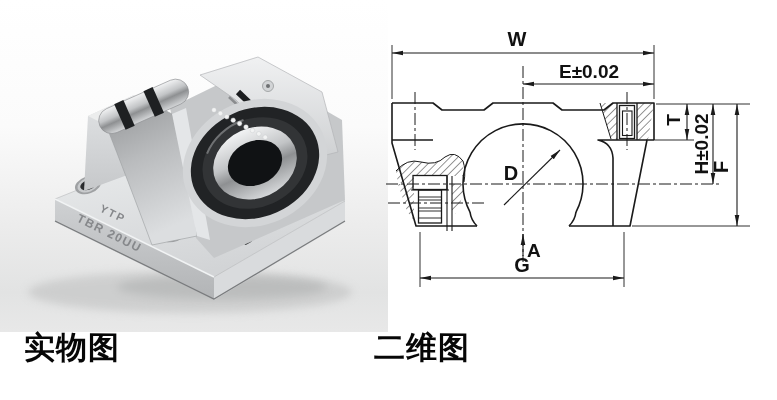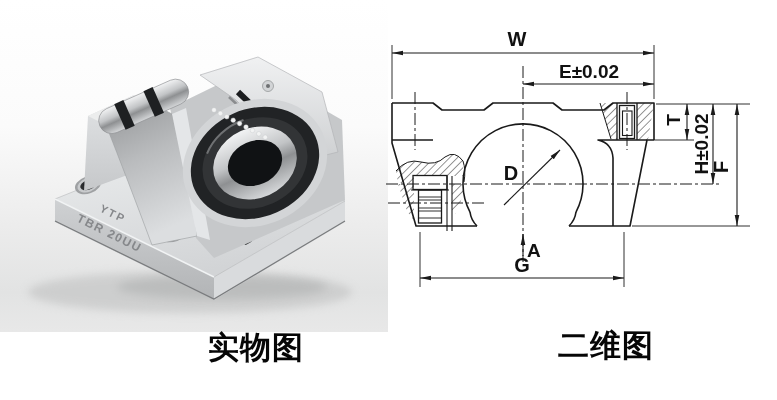--- a/index.html
+++ b/index.html
@@ -5,25 +5,25 @@
   html,body{margin:0;padding:0;background:#ffffff;}
   body{
     width:777px;height:400px;position:relative;overflow:hidden;
     font-family:"Liberation Sans","DejaVu Sans",sans-serif;
   }
   .panel{position:absolute;}
   #photo-panel{left:0;top:0;width:388px;height:332px;}
   #drawing-panel{left:380px;top:0;width:397px;height:322px;}
   .caption{
     position:absolute;top:329px;width:280px;height:40px;
-    text-align:right;font-size:31px;font-weight:700;color:#060606;
+    text-align:left;font-size:31px;font-weight:700;color:#060606;
     letter-spacing:1px;line-height:38px;
   }
   #caption-photo{left:24px;}
-  #caption-drawing{left:374px;font-family:Liberation Mono, monospace;}
+  #caption-drawing{left:374px;}
   svg text.dim{
     font-family:"Liberation Sans","DejaVu Sans",sans-serif;
     font-weight:700;fill:#111111;
   }
   svg text.engrave{
     font-family:"Liberation Sans","DejaVu Sans",sans-serif;
     font-weight:700;fill:#86888b;
   }
 </style>
 </head>

